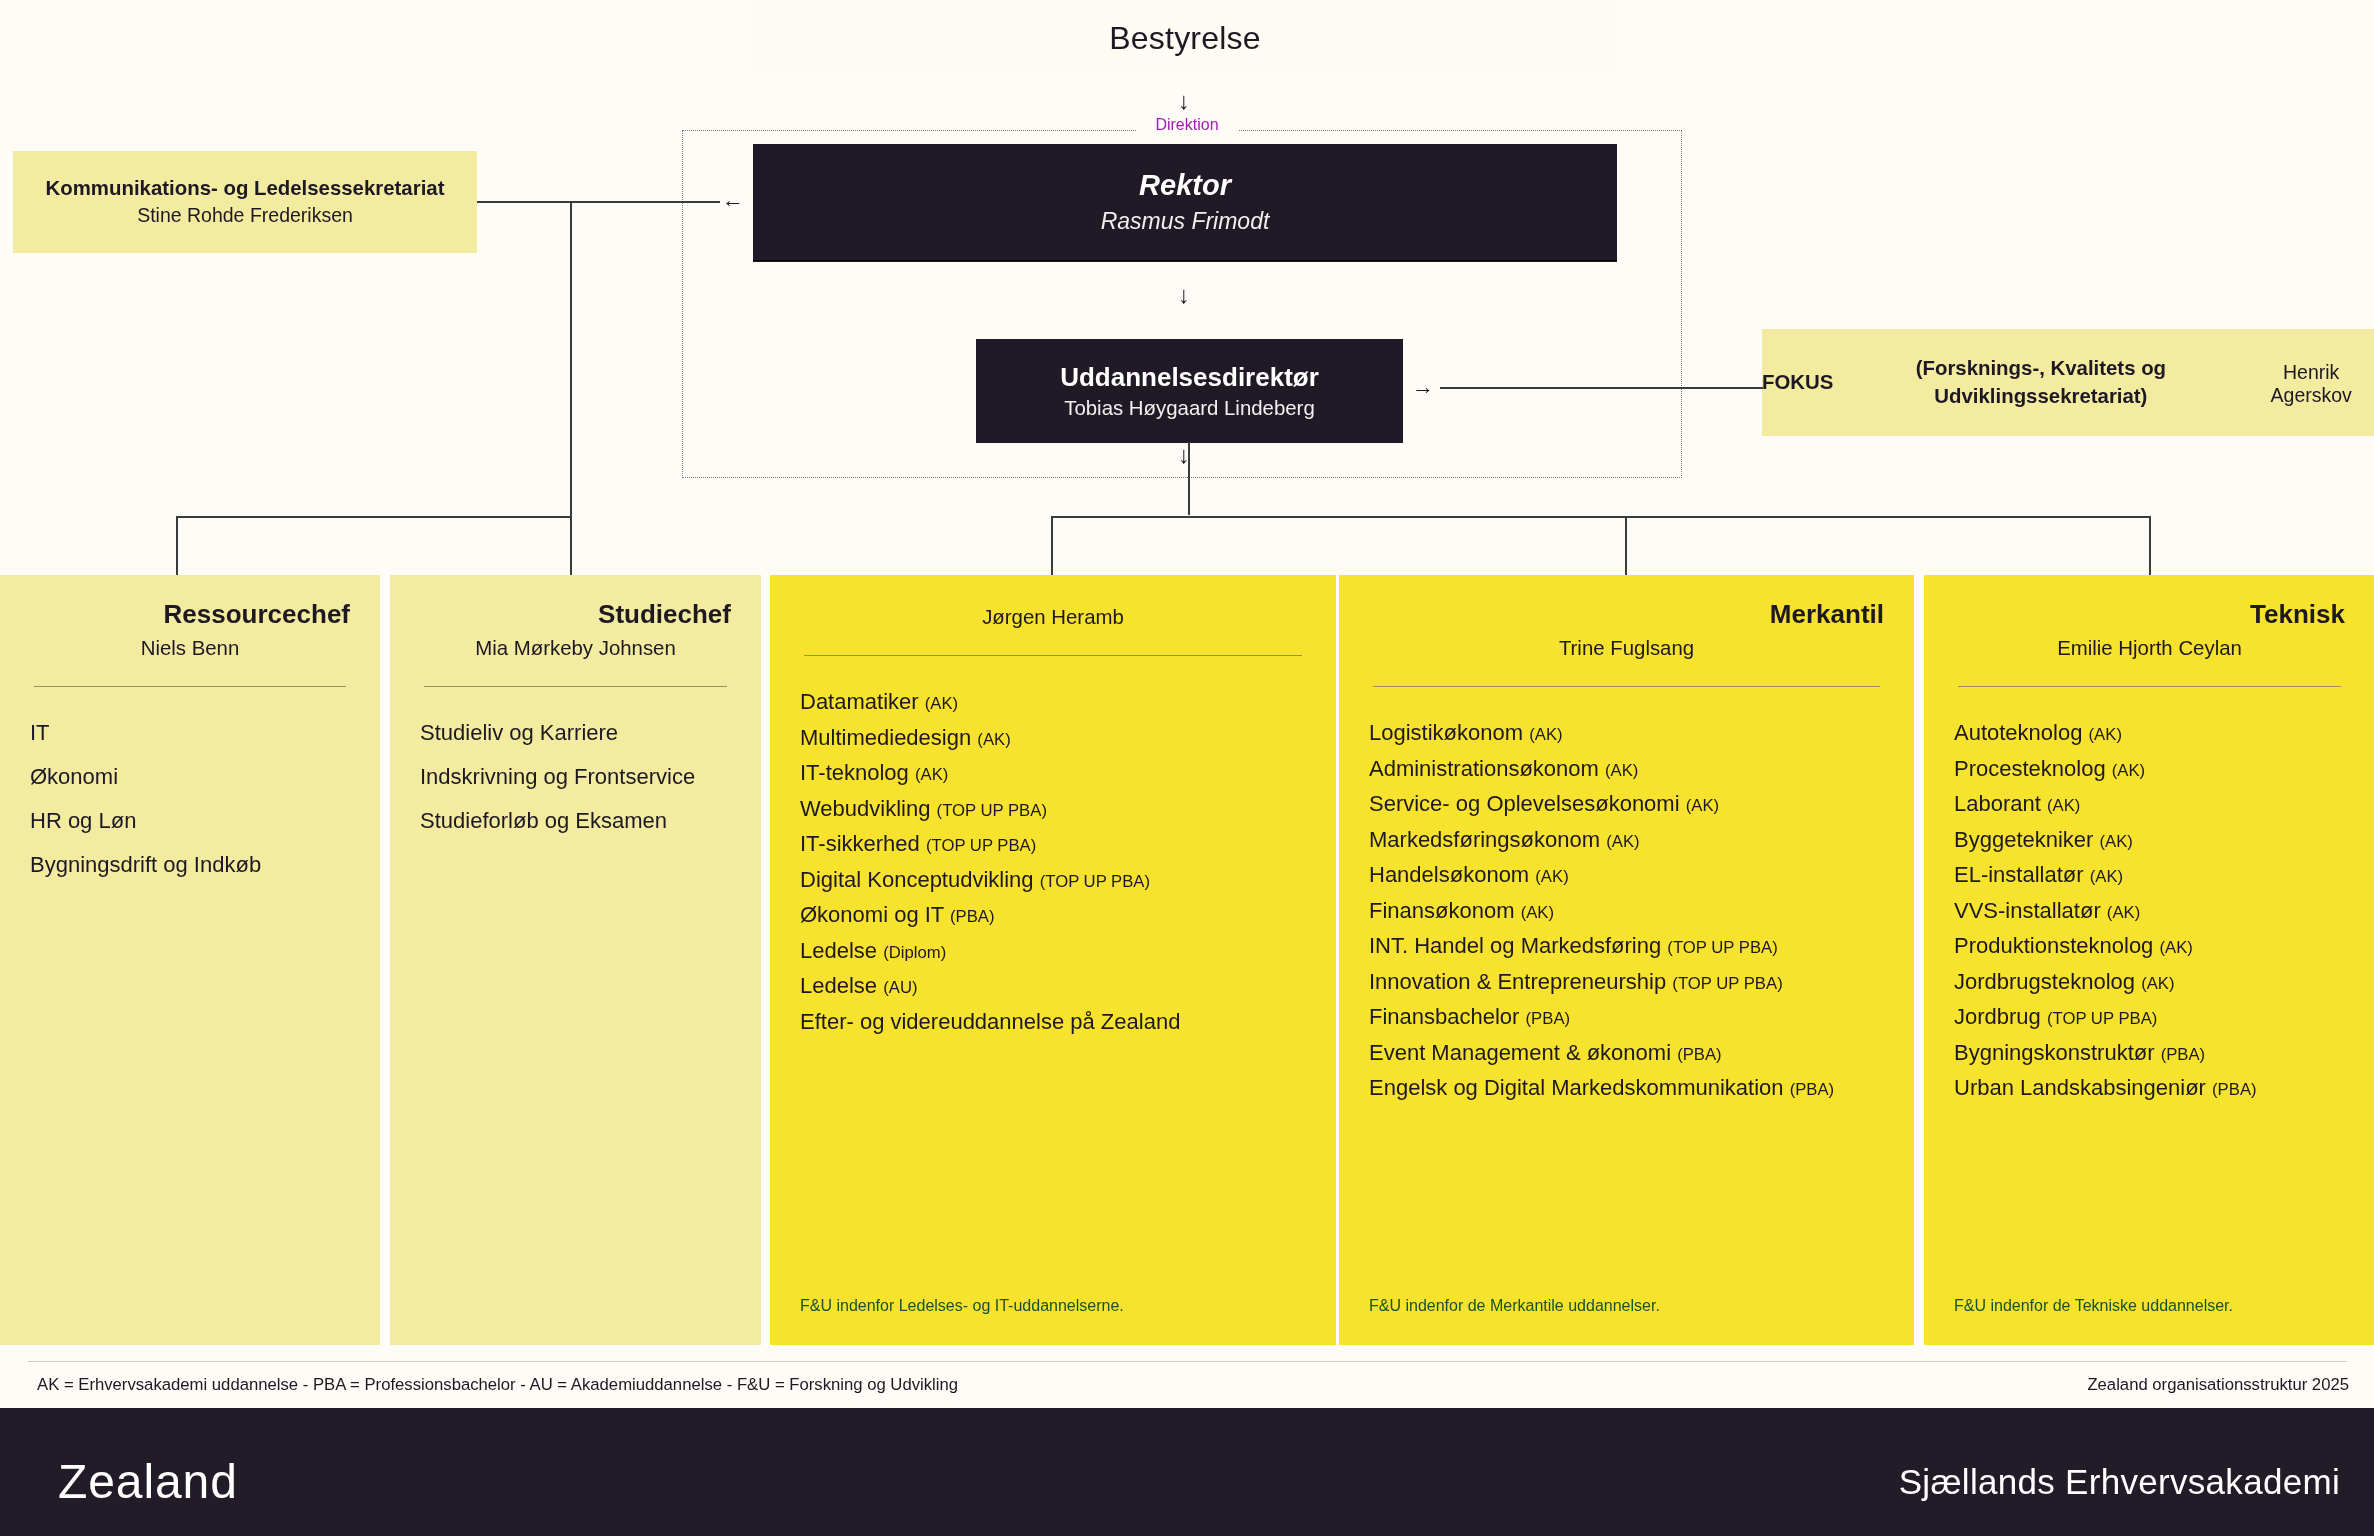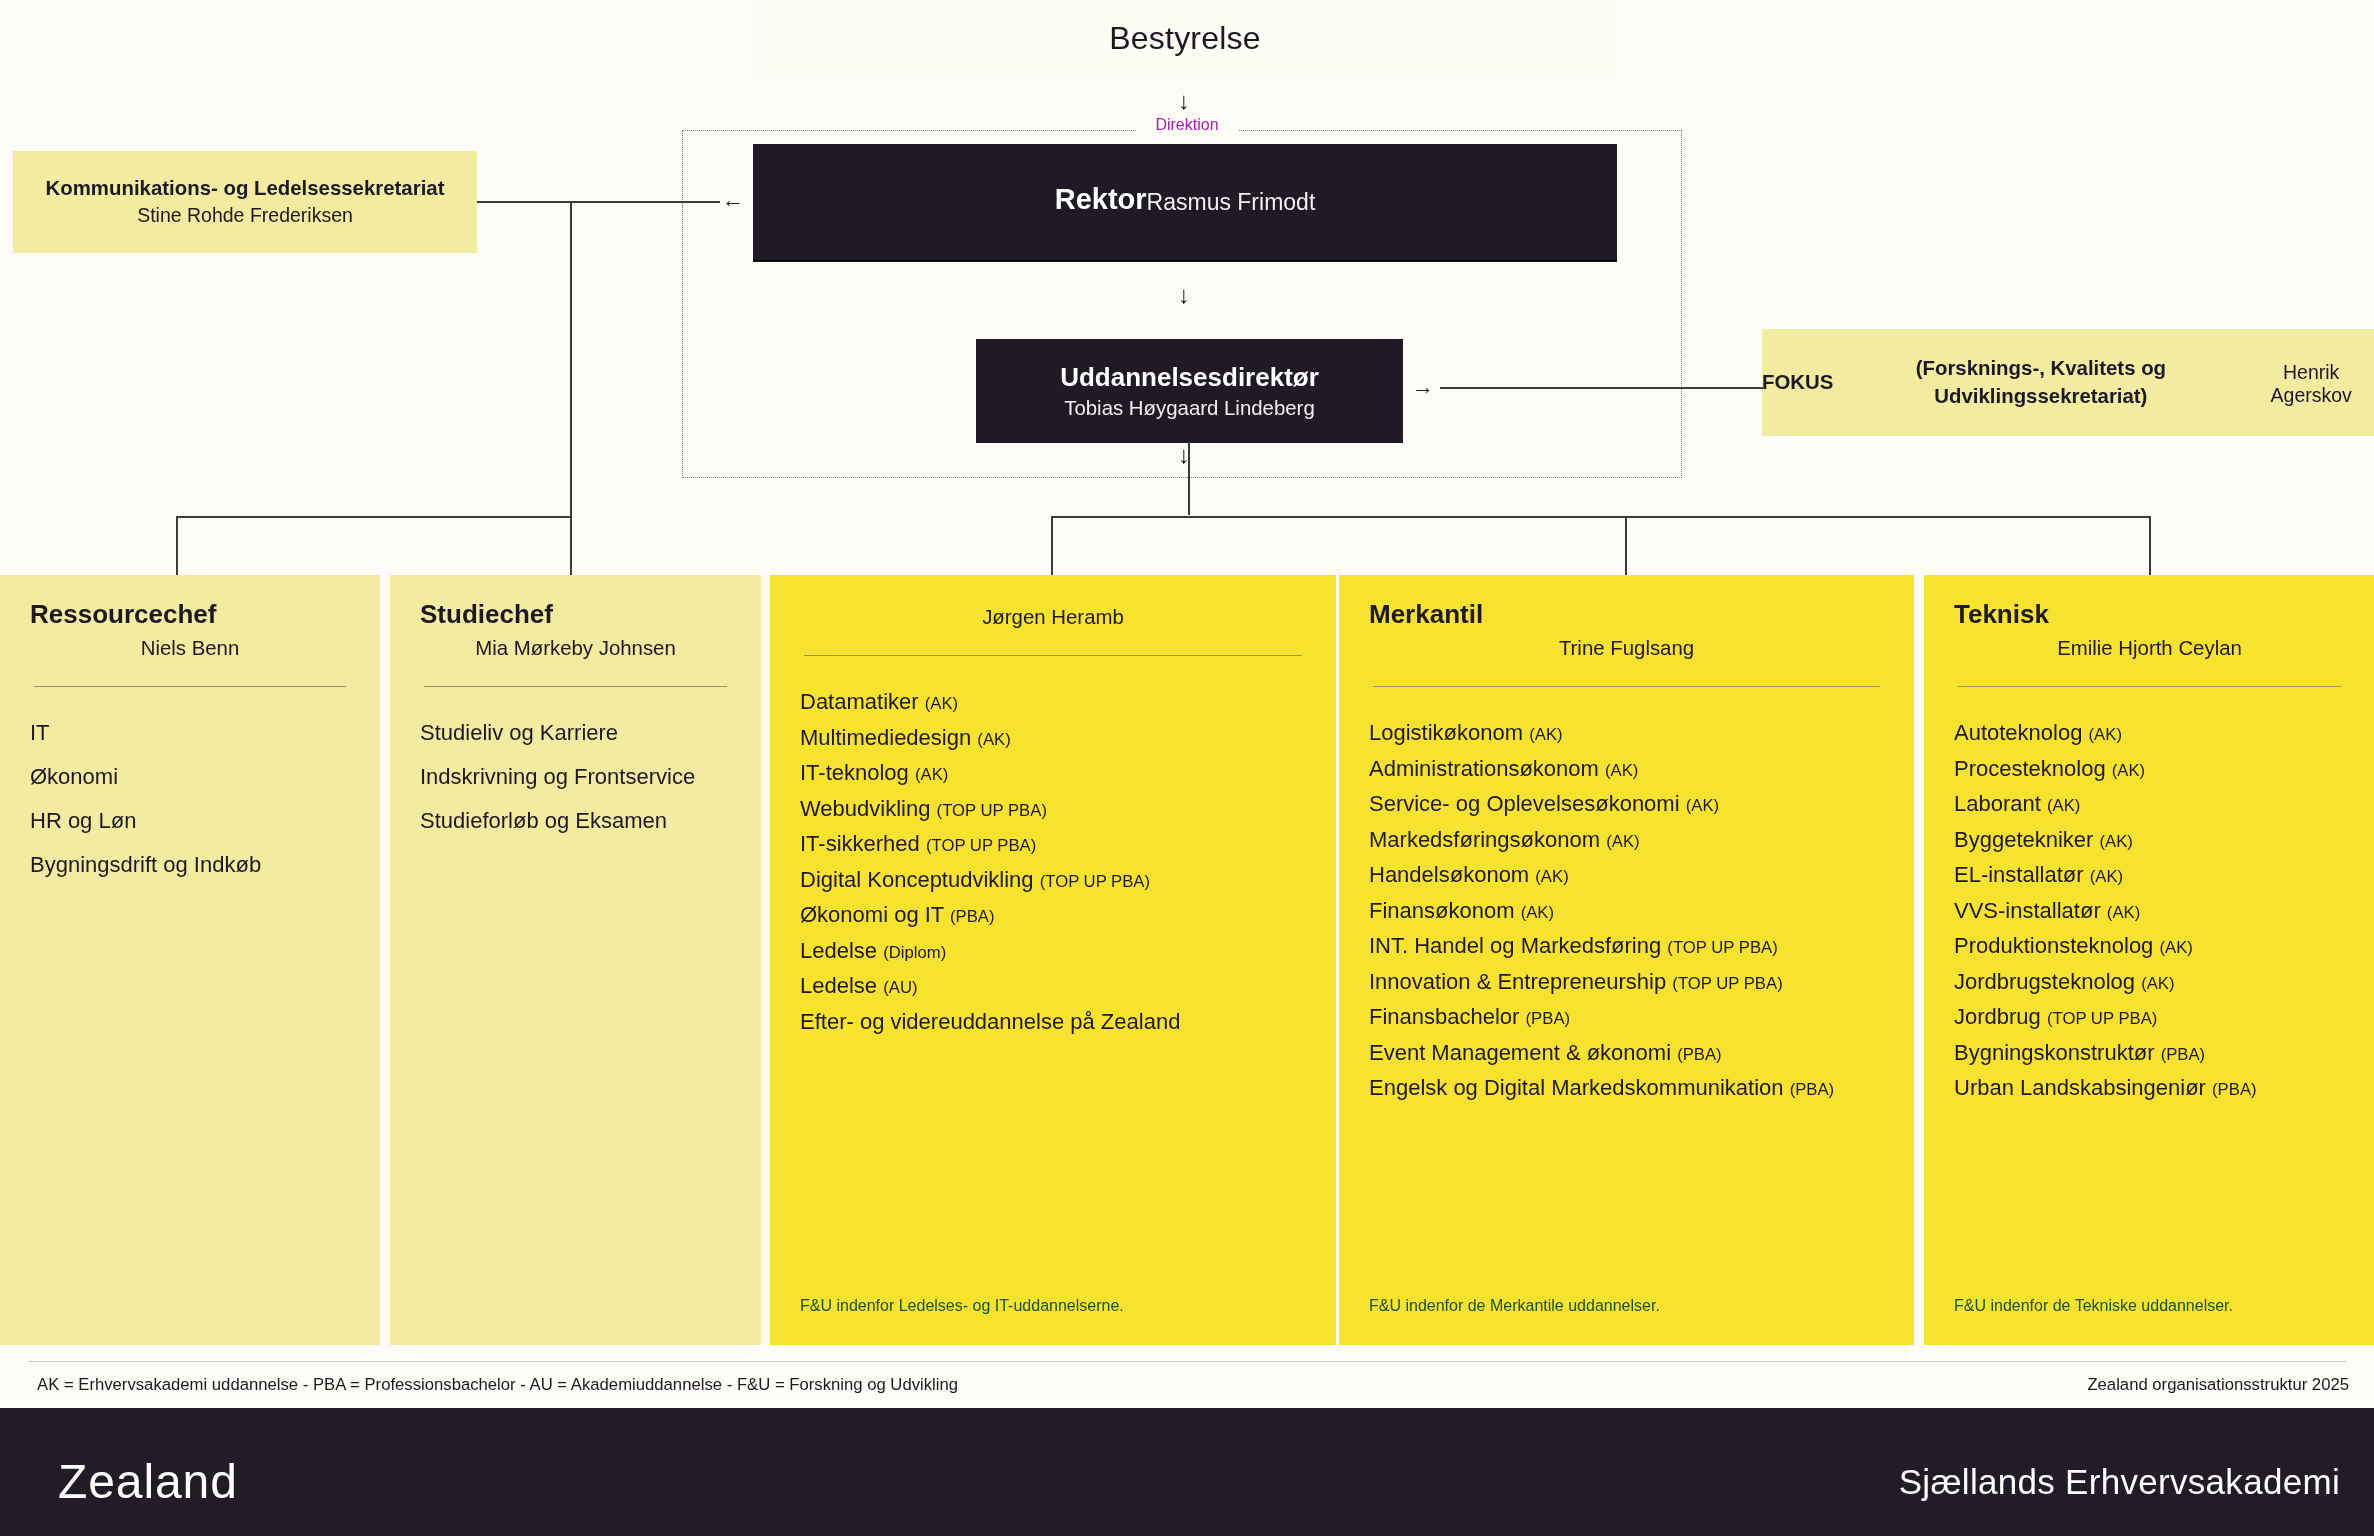--- a/index.html
+++ b/index.html
@@ -32,22 +32,23 @@
   #direktion-label {
     position: absolute; left: 1136px; top: 116px; width: 102px;
     text-align: center; font-size: 16px; color: #a21caf;
     background: #fdfcf7; padding: 0 5.6px;
   }
 
   
   #rektor {
     left: 753px; top: 144px; width: 864px; height: 116px;
     background: #1f1a26; color: #ffffff;
-    display: flex; flex-direction: row; align-items: center; justify-content: center;
+    display: flex; flex-direction: column; align-items: center; justify-content: center;
     box-shadow: 0 1.9px 0 #000;
+    font-style: italic;
   }
   #rektor .title { font-size: 29px; margin-bottom: 5.6px; }
   #rektor .person { font-size: 23px; color: #f2f0ef; }
 
   
   #udd {
     left: 976px; top: 339px; width: 427px; height: 104px;
     background: #1f1a26; color: #ffffff;
     display: flex; flex-direction: column; align-items: center; justify-content: center;
   }
@@ -80,21 +81,21 @@
   .hline { height: 1.9px; }
   .arrow { position: absolute; color: #1d1822; font-size: 24px; line-height: 1; }
 
   
   .col {
     position: absolute; top: 575px; height: 770px;
     padding: 24px 30px 0 30px; color: #1d1822;
   }
   .col.light { background: #f3eca0; }
   .col.bright { background: #f7e32e; }
-  .col .col-title { font-size: 26px; font-weight: bold; text-align: left; }
+  .col .col-title { font-size: 26px; font-weight: bold; text-align: right; }
   .col .col-person { font-size: 20.4px; text-align: center; margin-top: 7.4px; }
   .col .rule { height: 0.9px; background: #9a9160; margin: 26px 3.7px 33px 3.7px; }
   .col ul { list-style: none; }
   .col li { font-size: 22px; line-height: 1.15; margin-bottom: 18.6px; }
   .col.bright li { margin-bottom: 10.2px; }
   .col li .suffix { font-size: 16.7px; }
   .col .fu-note {
     position: absolute; left: 30px; bottom: 30px;
     font-size: 16px; color: #14532d; margin-top: 16px;
   }

